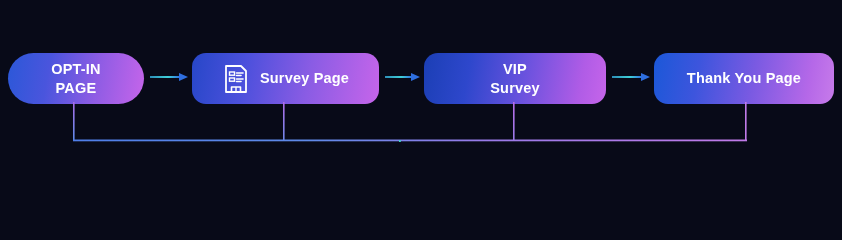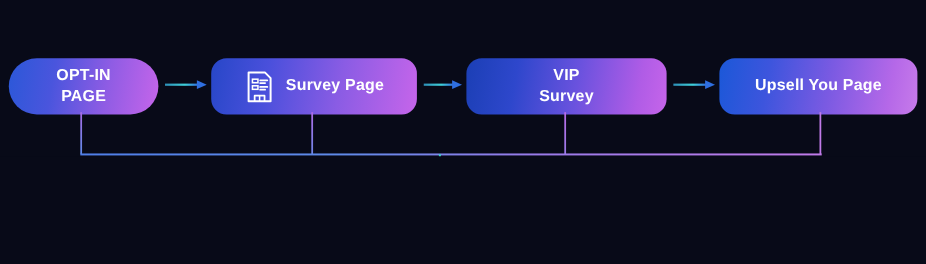--- a/index.html
+++ b/index.html
@@ -130,21 +130,21 @@
         <stop offset="0%" stop-color="#2d8fb8"></stop>
         <stop offset="60%" stop-color="#3fd0d8"></stop>
         <stop offset="100%" stop-color="#2f6fe0"></stop>
       </linearGradient>
     </defs>
     <rect x="0" y="5" width="30" height="2" fill="url(#ag3)"></rect>
     <path d="M29 2 L38 6 L29 10 Z" fill="#2f6fe0"></path>
   </svg>
 
   <div class="node" id="node-thankyou" style="background:linear-gradient(100deg,#1b58d8 0%,#3d55dd 25%,#7a5ae2 55%,#b568e8 85%,#c77bea 100%);">
-    <span class="label">Upsell You Page</span>
+    <span class="label">Thank You Page</span>
   </div>
 
   <svg id="rail" viewBox="0 0 842 82">
     <defs>
       <linearGradient id="railGrad" x1="0" y1="0" x2="1" y2="0">
         <stop offset="0%" stop-color="#4f7ee8"></stop>
         <stop offset="35%" stop-color="#5f8ae8"></stop>
         <stop offset="62%" stop-color="#9a7ae8"></stop>
         <stop offset="100%" stop-color="#c07ae8"></stop>
       </linearGradient>

